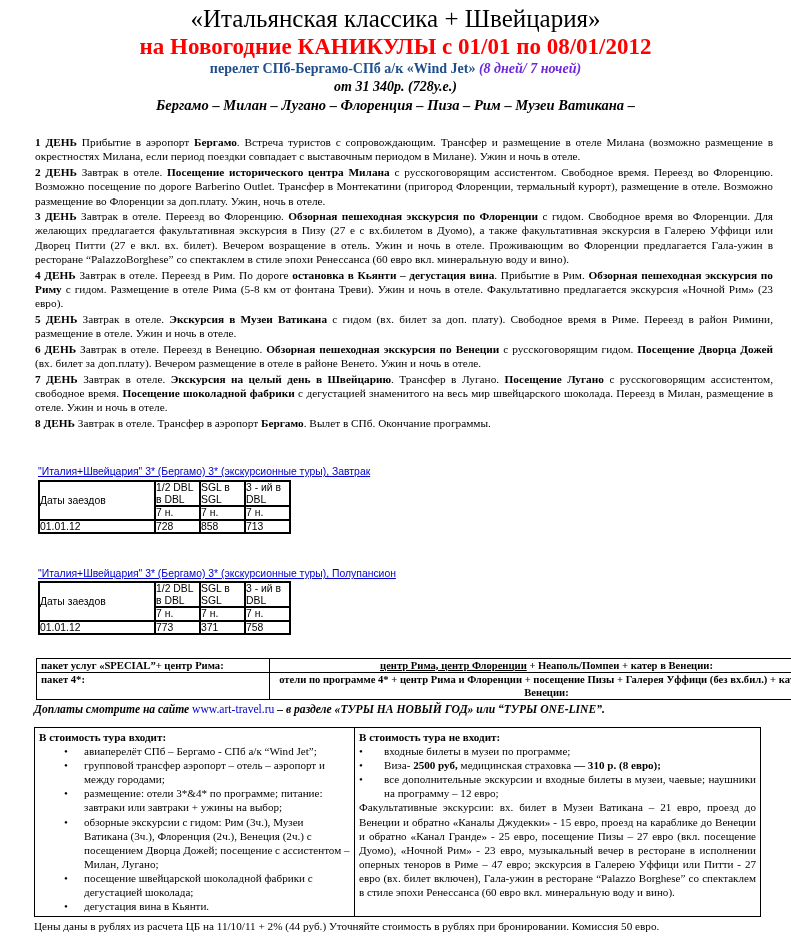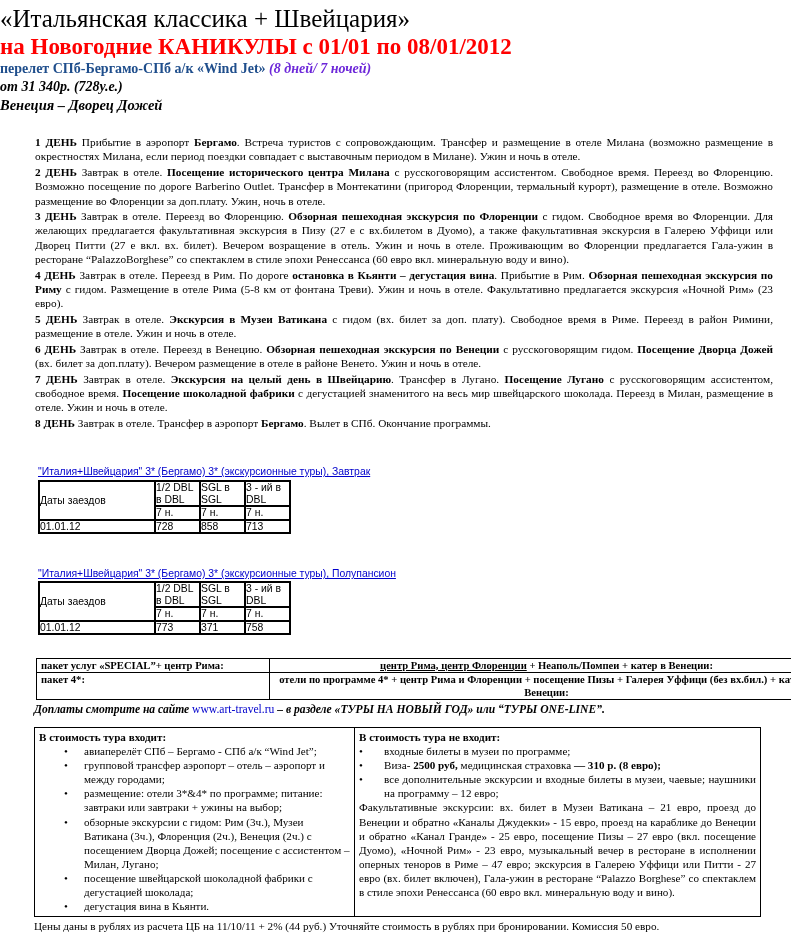--- a/index.html
+++ b/index.html
@@ -1,17 +1,17 @@
 <!DOCTYPE html>
 <html><head>
 <meta charset="utf-8">
 <style>
   html, body { margin: 0; padding: 0; background: #ffffff; }
   body { width: 791px; height: 952px; overflow: hidden; position: relative; font-family: "Liberation Serif", serif; color: #000; }
-  .hdr { text-align: left; }
+  .hdr { text-align: center; }
   .t1 { font-size: 25px; line-height: 30px; margin-top: 4px; font-family: "Liberation Serif", serif; }
   .t2 { font-size: 23px; line-height: 26px; color: #ff0000; font-weight: bold; }
   .t3 { font-size: 14px; line-height: 18px; font-weight: bold; color: #1f4e8c; }
   .t3 i { color: #6d28d9; }
   .t4 { font-size: 14px; line-height: 18px; font-weight: bold; font-style: italic; }
   .t5 { font-size: 14.5px; line-height: 19px; font-weight: bold; font-style: italic; }
   .days { position: absolute; left: 35px; top: 135px; width: 738px; font-size: 11.3px; line-height: 14.4px; text-align: justify; }
   .day { margin: 0 0 1px 0; }
   .day b { font-weight: bold; }
   .ptitle { position: absolute; left: 38px; font-family: "Liberation Sans", sans-serif; font-size: 10.4px; color: #0000cc; text-decoration: underline; white-space: nowrap; }
@@ -40,21 +40,21 @@
   .foot { position: absolute; left: 34px; top: 920px; font-size: 11.2px; white-space: nowrap; }
 </style>
 </head>
 <body>
 
 <div class="hdr">
   <div class="t1">«Итальянская классика + Швейцария»</div>
   <div class="t2">на Новогодние КАНИКУЛЫ с 01/01 по 08/01/2012</div>
   <div class="t3"><span>перелет СПб-Бергамо-СПб  а/к «Wind Jet»</span> <i>(8 дней/ 7 ночей)</i></div>
   <div class="t4">от 31 340р. (728у.е.)</div>
-  <div class="t5">Венеция – Дворец Дожей</div>
+  <div class="t5">Бергамо – Милан – Лугано – Флоренция – Пиза – Рим – Музеи Ватикана –</div>
 </div>
 
 <div class="days">
   <div class="day"><b>1 ДЕНЬ</b><span> Прибытие в аэропорт </span><b>Бергамо</b><span>. Встреча туристов с сопровождающим. Трансфер и размещение в отеле Милана (возможно размещение в окрестностях Милана, если период поездки совпадает с выставочным периодом в Милане). Ужин и ночь в отеле.</span></div>
   <div class="day"><b>2 ДЕНЬ</b><span> Завтрак в отеле. </span><b>Посещение исторического центра Милана</b><span> с русскоговорящим ассистентом. Свободное время. Переезд во Флоренцию. Возможно посещение по дороге Barberino Outlet. Трансфер в Монтекатини (пригород Флоренции, термальный курорт), размещение в отеле. Возможно размещение во Флоренции за доп.плату. Ужин, ночь в отеле.</span></div>
   <div class="day"><b>3 ДЕНЬ</b><span> Завтрак в отеле. Переезд во Флоренцию. </span><b>Обзорная пешеходная экскурсия по Флоренции</b><span> с гидом. Свободное время во Флоренции. Для желающих предлагается факультативная экскурсия в Пизу (27 е с вх.билетом в Дуомо), а также факультативная экскурсия в Галерею Уффици или Дворец Питти (27 е вкл. вх. билет). Вечером возращение в отель. Ужин и ночь в отеле. Проживающим во Флоренции предлагается Гала-ужин в ресторане “PalazzoBorghese” со спектаклем в стиле эпохи Ренессанса (60 евро вкл. минеральную воду и вино).</span></div>
   <div class="day"><b>4 ДЕНЬ</b><span> Завтрак в отеле. Переезд в Рим. По дороге </span><b>остановка в Кьянти – дегустация вина</b><span>. Прибытие в Рим. </span><b>Обзорная пешеходная экскурсия по Риму</b><span> с гидом. Размещение в отеле Рима (5-8 км от фонтана Треви). Ужин и ночь в отеле. Факультативно предлагается экскурсия «Ночной Рим» (23 евро).</span></div>
   <div class="day"><b>5 ДЕНЬ</b><span> Завтрак в отеле. </span><b>Экскурсия в Музеи Ватикана</b><span> с гидом (вх. билет за доп. плату). Свободное время в Риме. Переезд в район Римини, размещение в отеле. Ужин и ночь в отеле.</span></div>
   <div class="day"><b>6 ДЕНЬ</b><span> Завтрак в отеле. Переезд в Венецию. </span><b>Обзорная пешеходная экскурсия по Венеции</b><span> с русскоговорящим гидом. </span><b>Посещение Дворца Дожей</b><span> (вх. билет за доп.плату). Вечером размещение в отеле в районе Венето. Ужин и ночь в отеле.</span></div>
   <div class="day"><b>7 ДЕНЬ</b><span> Завтрак в отеле. </span><b>Экскурсия на целый день в Швейцарию</b><span>. Трансфер в Лугано. </span><b>Посещение Лугано</b><span> с русскоговорящим ассистентом, свободное время. </span><b>Посещение шоколадной фабрики</b><span> с дегустацией знаменитого на весь мир швейцарского шоколада. Переезд в Милан, размещение в отеле. Ужин и ночь в отеле.</span></div>

